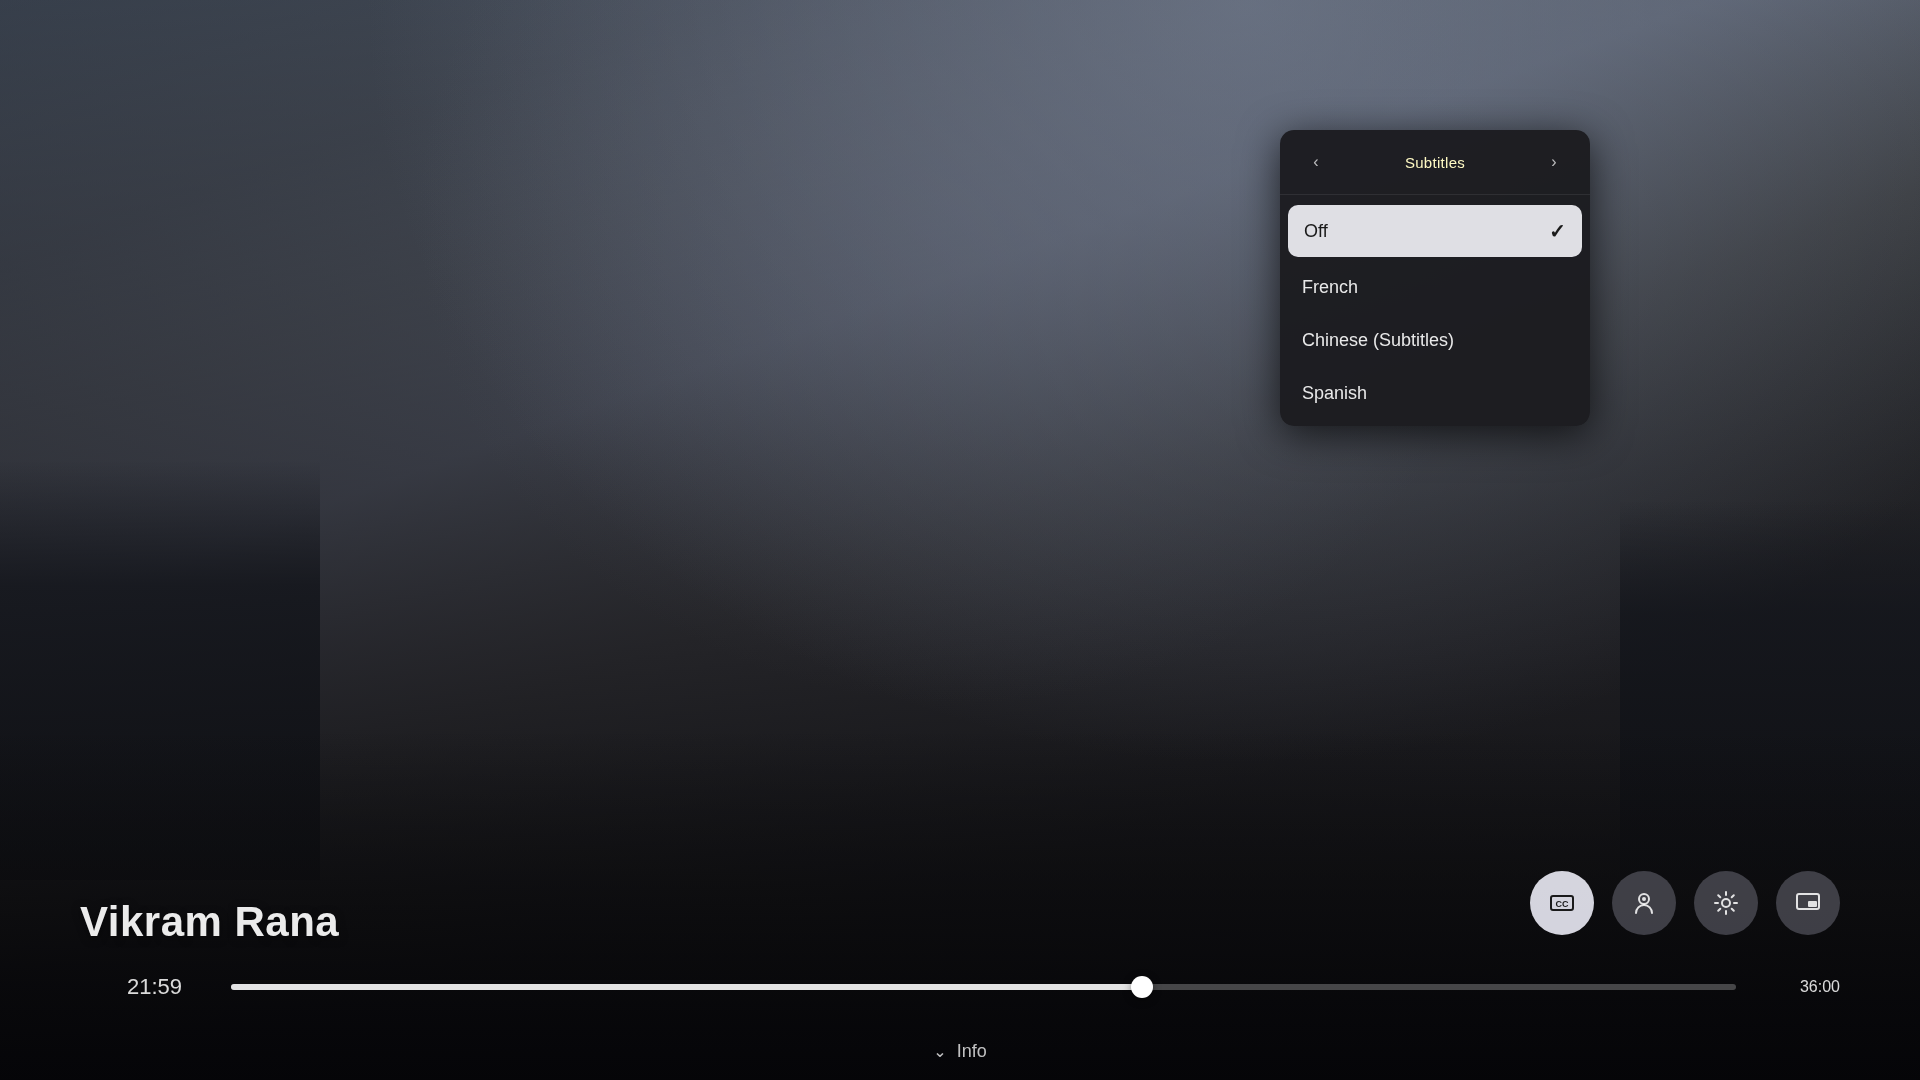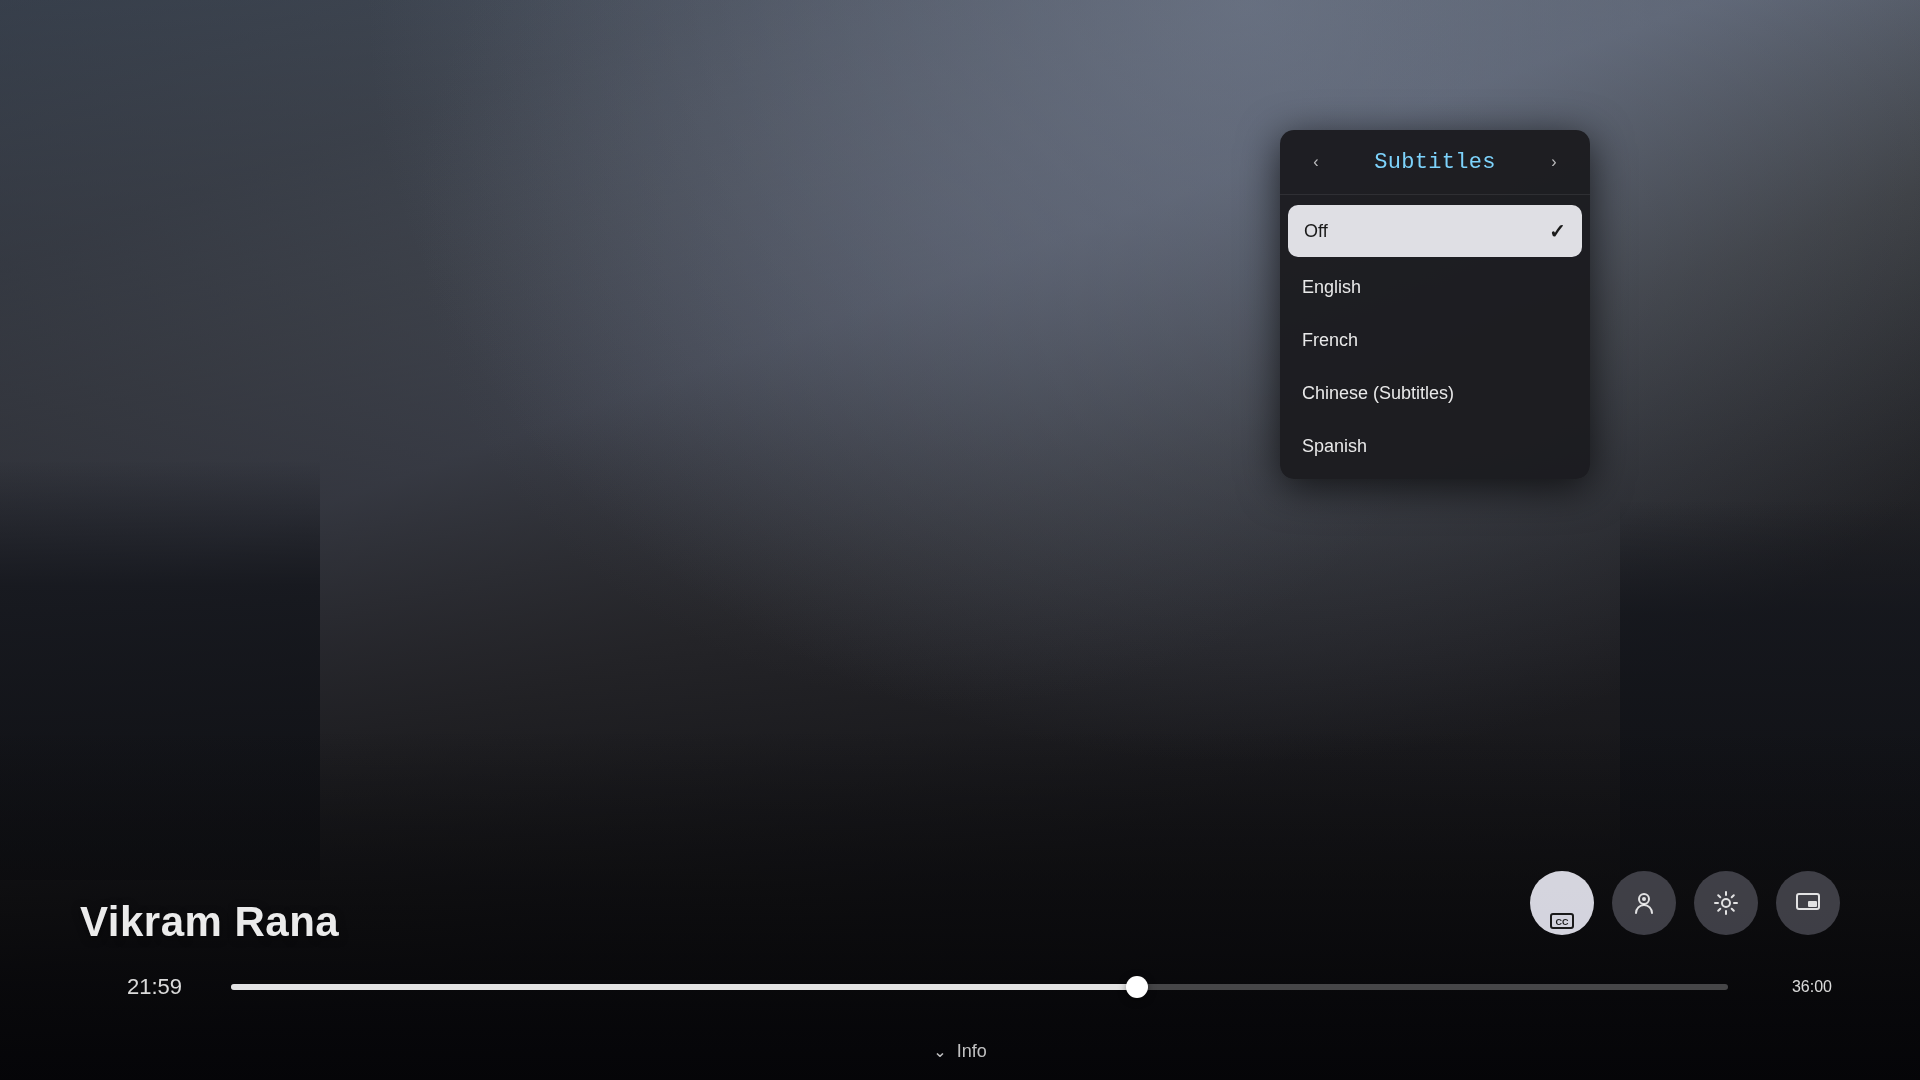--- a/index.html
+++ b/index.html
@@ -84,25 +84,24 @@
 
     .panel-header {
       display: flex;
       align-items: center;
       justify-content: space-between;
       padding: 18px 22px;
       border-bottom: 1px solid rgba(255,255,255,0.08);
     }
 
     .panel-header-title {
-      color: #7dd3fc;
-      font-size: 22px;
+      color: #fef9c3;
+      font-size: 15px;
       font-weight: 500;
       letter-spacing: 0.3px;
-      font-family: Liberation Mono, monospace;
     }
 
     .panel-nav-btn {
       color: rgba(255,255,255,0.7);
       font-size: 16px;
       cursor: pointer;
       width: 28px;
       height: 28px;
       display: flex;
       align-items: center;
@@ -145,21 +144,21 @@
       color: #1a1a1a;
       font-size: 20px;
       font-weight: 600;
     }
 
     
     .bottom-controls {
       position: absolute;
       bottom: 80px;
       left: 0;
-      right: 8px;
+      right: 0;
       padding: 0 80px;
     }
 
     .title-row {
       margin-bottom: 28px;
     }
 
     .movie-title {
       color: rgba(255,255,255,0.92);
       font-size: 42px;
@@ -239,21 +238,20 @@
       background: rgba(80,80,90,0.75);
       display: flex;
       align-items: center;
       justify-content: center;
       cursor: pointer;
       transition: background 0.15s;
     }
 
     .icon-btn.active {
       background: rgba(230,230,240,0.92);
-      align-items: flex-end;
     }
 
     .icon-btn svg {
       width: 28px;
       height: 28px;
     }
 
     .icon-btn.active svg {
       color: #1a1a1a;
     }
@@ -289,23 +287,20 @@
 <div class="subtitles-panel">
   <div class="panel-header">
     <span class="panel-nav-btn">‹</span>
     <span class="panel-header-title">Subtitles</span>
     <span class="panel-nav-btn">›</span>
   </div>
   <div class="subtitle-options">
     <div class="subtitle-option selected">
       <span class="option-label">Off</span>
       <span class="check-icon">✓</span>
-    </div>
-    <div class="subtitle-option">
-      <span class="option-label">English</span>
     </div>
     <div class="subtitle-option">
       <span class="option-label">French</span>
     </div>
     <div class="subtitle-option">
       <span class="option-label">Chinese (Subtitles)</span>
     </div>
     <div class="subtitle-option">
       <span class="option-label">Spanish</span>
     </div>

